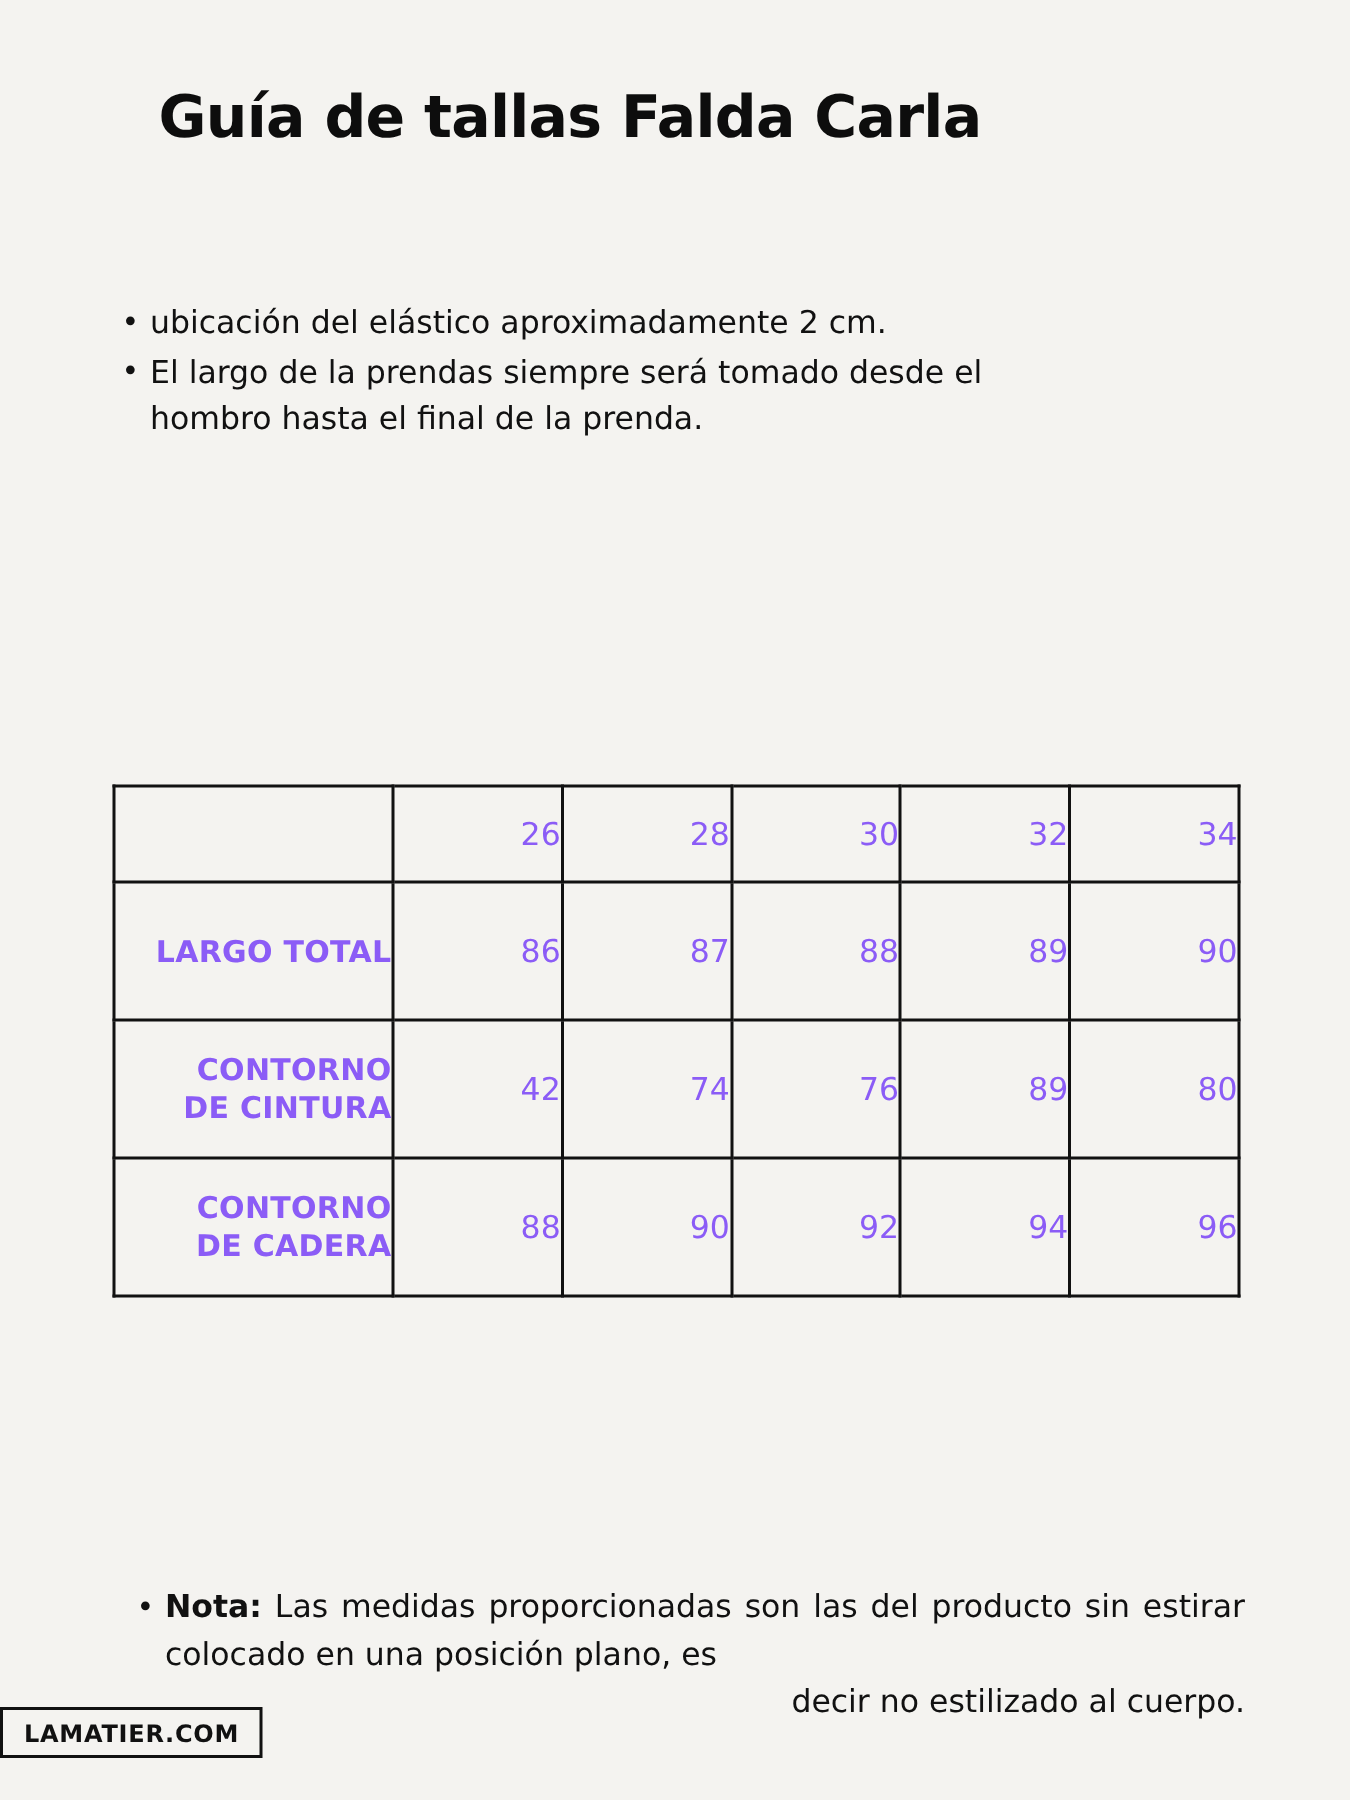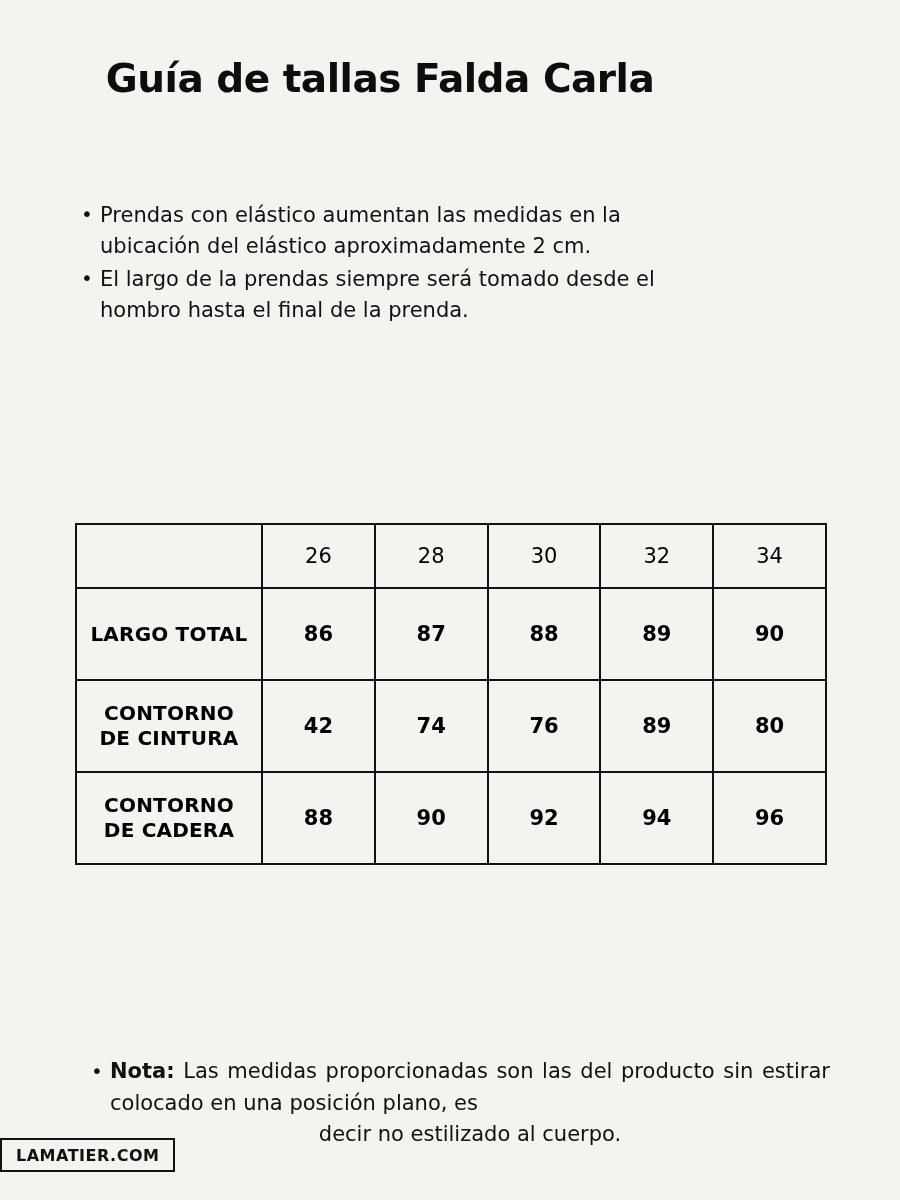--- a/index.html
+++ b/index.html
@@ -77,43 +77,43 @@
     left: 75px;
     width: 750px;
   }
   table.size-table {
     border-collapse: collapse;
     width: 750px;
     table-layout: fixed;
   }
   table.size-table td, table.size-table th {
     border: 2px solid #111111;
-    text-align: center;
+    text-align: right;
     vertical-align: middle;
     font-size: 21px;
     font-weight: bold;
-    color: #000000;
+    color: #8b5cf6;
     padding: 0;
   }
   table.size-table tr.header-row td {
     height: 62px;
     font-weight: normal;
     font-size: 21px;
   }
   table.size-table tr.data-row td {
     height: 90px;
   }
   table.size-table td.row-label {
     font-weight: bold;
     font-size: 20px;
     line-height: 1.25;
     letter-spacing: 0.2px;
   }
   table.size-table td.value {
-    font-weight: bold;
+    font-weight: normal;
     font-size: 21px;
   }
   table.size-table td.corner {
     background: transparent;
   }
   col.label-col { width: 186px; }
   col.size-col { width: 112.8px; }
 
   .footnote {
     position: absolute;
@@ -138,21 +138,21 @@
   .footnote li::before {
     content: "\2022";
     position: absolute;
     left: 6px;
     top: 0;
     font-size: 20px;
   }
   .footnote strong { font-weight: bold; }
   .footnote .line-last {
     display: block;
-    text-align: center;
+    text-align: right;
   }
   .brand {
     position: absolute;
     top: 1138px;
     left: 0;
     width: 900px;
     text-align: left;
   }
   .brand-box {
     display: inline-block;
@@ -168,21 +168,20 @@
 </head>
 <body>
 
 <div class="page">
 
   <h1 class="title">Guía de tallas Falda Carla</h1>
 
   <div class="notes-block">
     <ul class="bullets">
       <li>
-        <span>Prendas con elástico aumentan las medidas en la</span>
         <span class="line-last">ubicación del elástico aproximadamente 2 cm.</span>
       </li>
       <li>
         <span>El largo de la prendas siempre será tomado desde el</span>
         <span class="line-last">hombro hasta el final de la prenda.</span>
       </li>
     </ul>
   </div>
 
   <div class="table-wrap">

